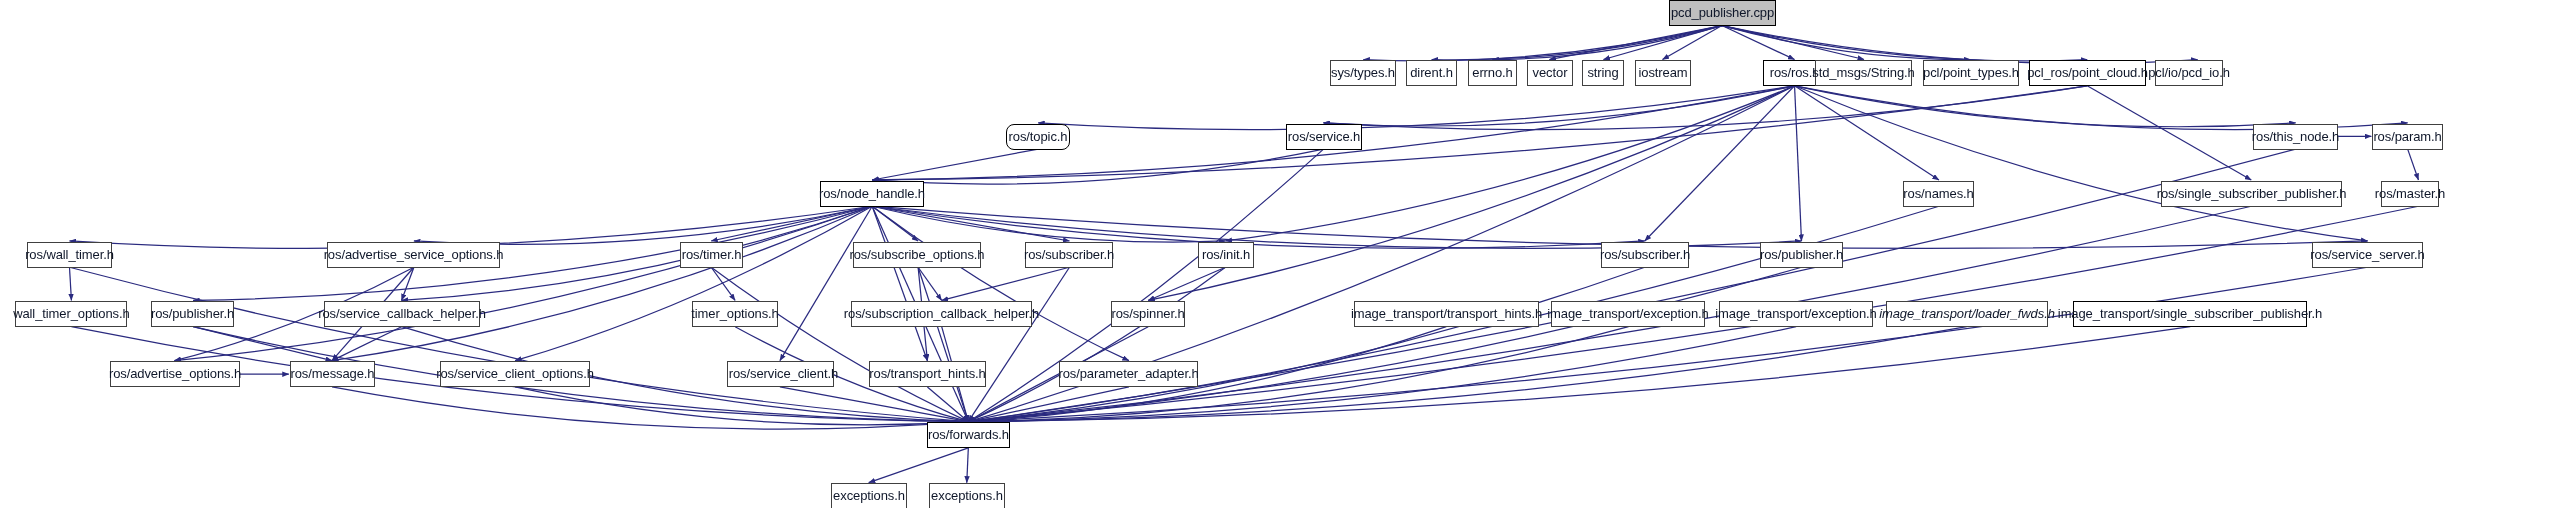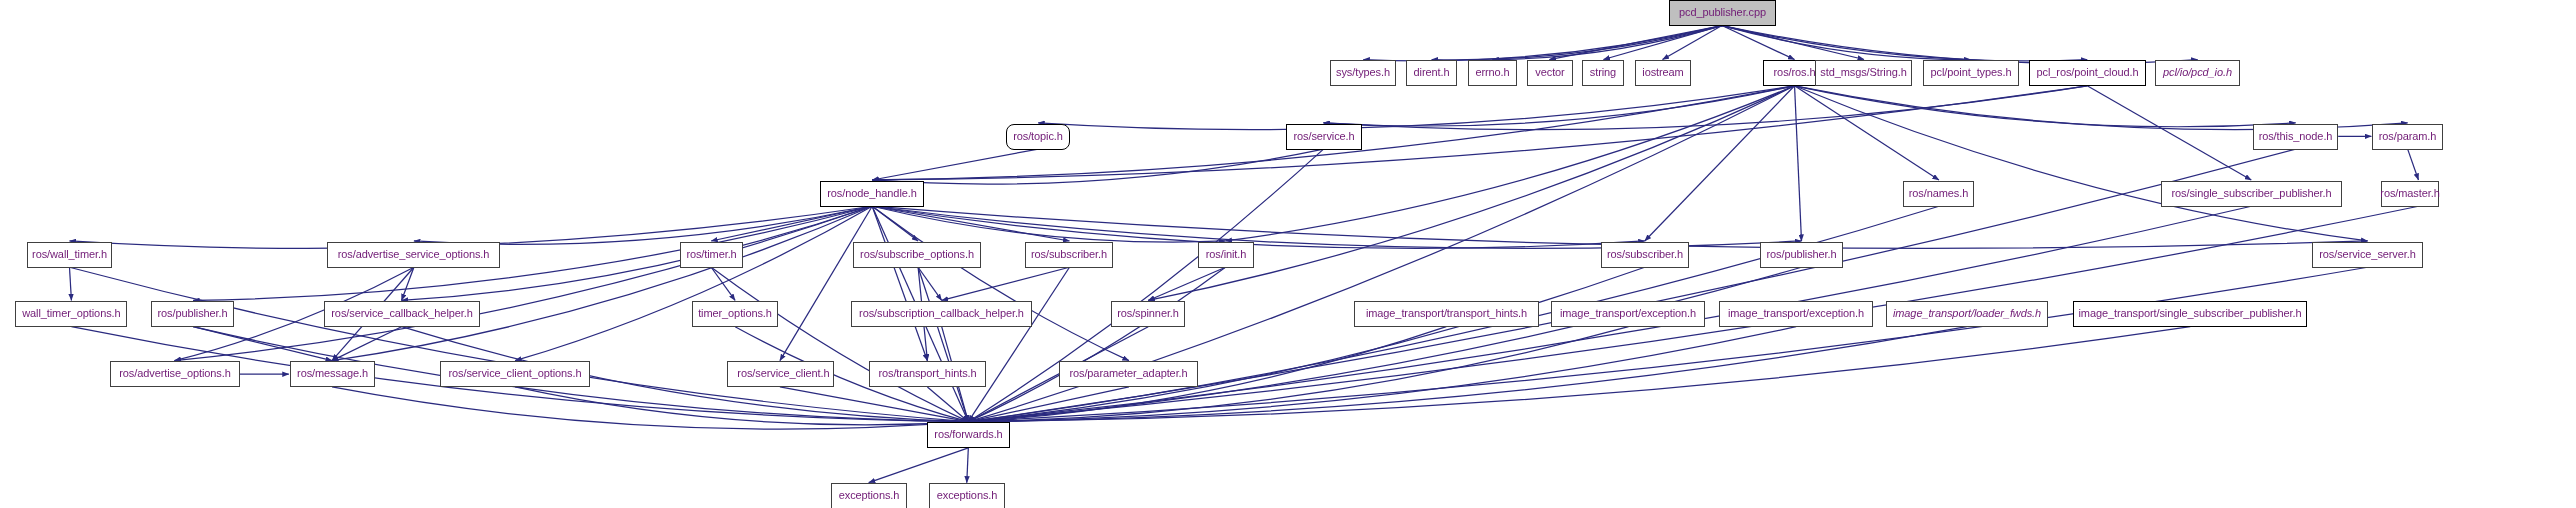--- a/index.html
+++ b/index.html
@@ -27,22 +27,22 @@
   }
   .node {
     position: absolute;
     box-sizing: border-box;
     display: flex;
     align-items: center;
     justify-content: center;
     height: 25.5px;
     background: #ffffff;
     border: 0.8px solid #404040;
-    color: #701a75;
-    font-size: 11px;
+    color: #0f172a;
+    font-size: 13px;
     line-height: 1;
     white-space: nowrap;
     letter-spacing: -0.1px;
     padding: 0 6.2px;
   }
   .node.root {
     background: #bfbfbf;
     border: 1.5px solid #000000;
     font-weight: normal;
   }
@@ -185,21 +185,21 @@
       </div>
       <div class="node" style="left: 1815px; top: 60px; width: 97px;">
         <span class="node-label">std_msgs/String.h</span>
       </div>
       <div class="node" style="left: 1923px; top: 60px; width: 96px;">
         <span class="node-label">pcl/point_types.h</span>
       </div>
       <div class="node thick" style="left: 2029px; top: 60px; width: 117px;">
         <span class="node-label">pcl_ros/point_cloud.h</span>
       </div>
-      <div class="node" style="left: 2155px; top: 60px; width: 85px; font-style: italic;">
+      <div class="node" style="left: 2155px; top: 60px; width: 68px;">
         <span class="node-label">pcl/io/pcd_io.h</span>
       </div>
       <div class="node thick" style="left: 1006px; top: 124px; width: 64px; border-radius: 8px;">
         <span class="node-label">ros/topic.h</span>
       </div>
       <div class="node thick" style="left: 1286px; top: 124px; width: 76px;">
         <span class="node-label">ros/service.h</span>
       </div>
       <div class="node" style="left: 2253px; top: 124px; width: 85px;">
         <span class="node-label">ros/this_node.h</span>

